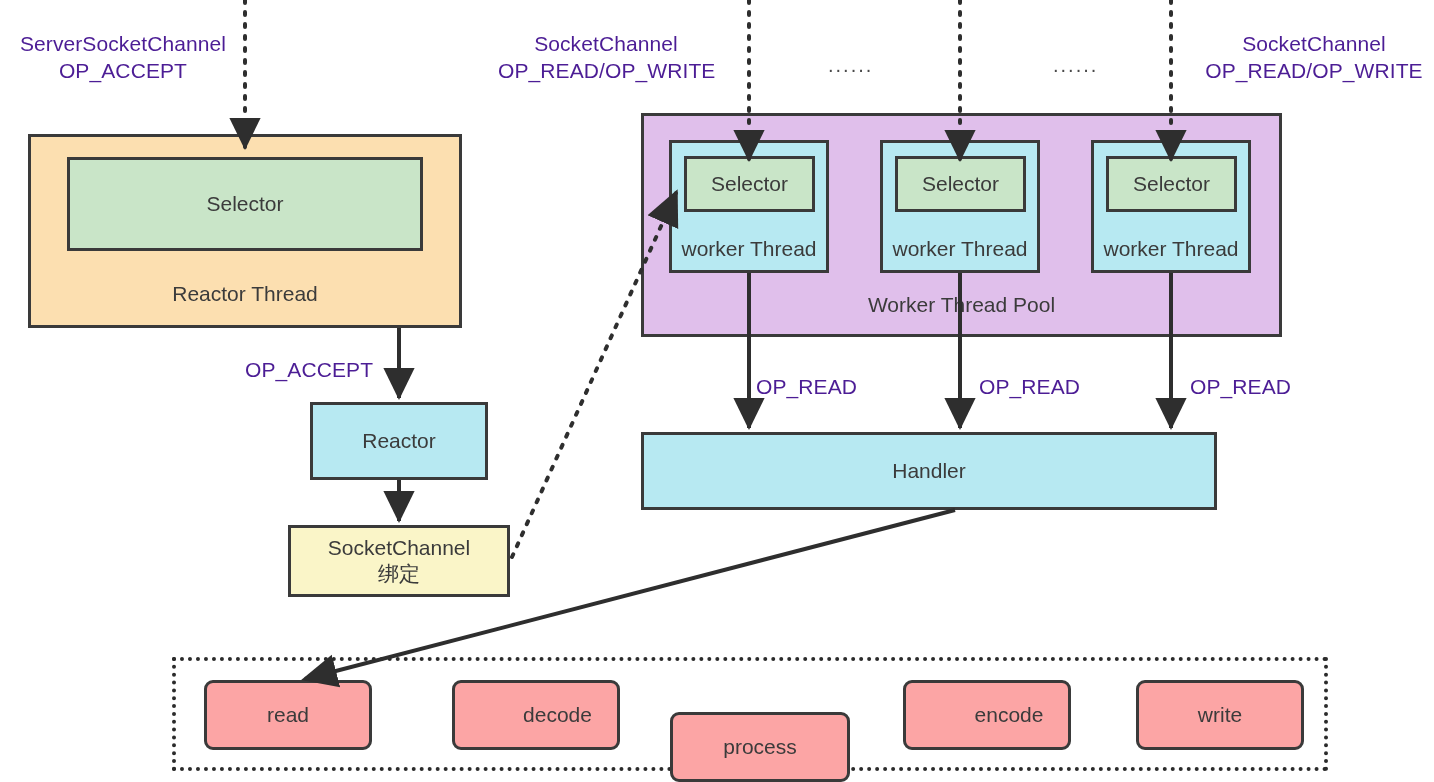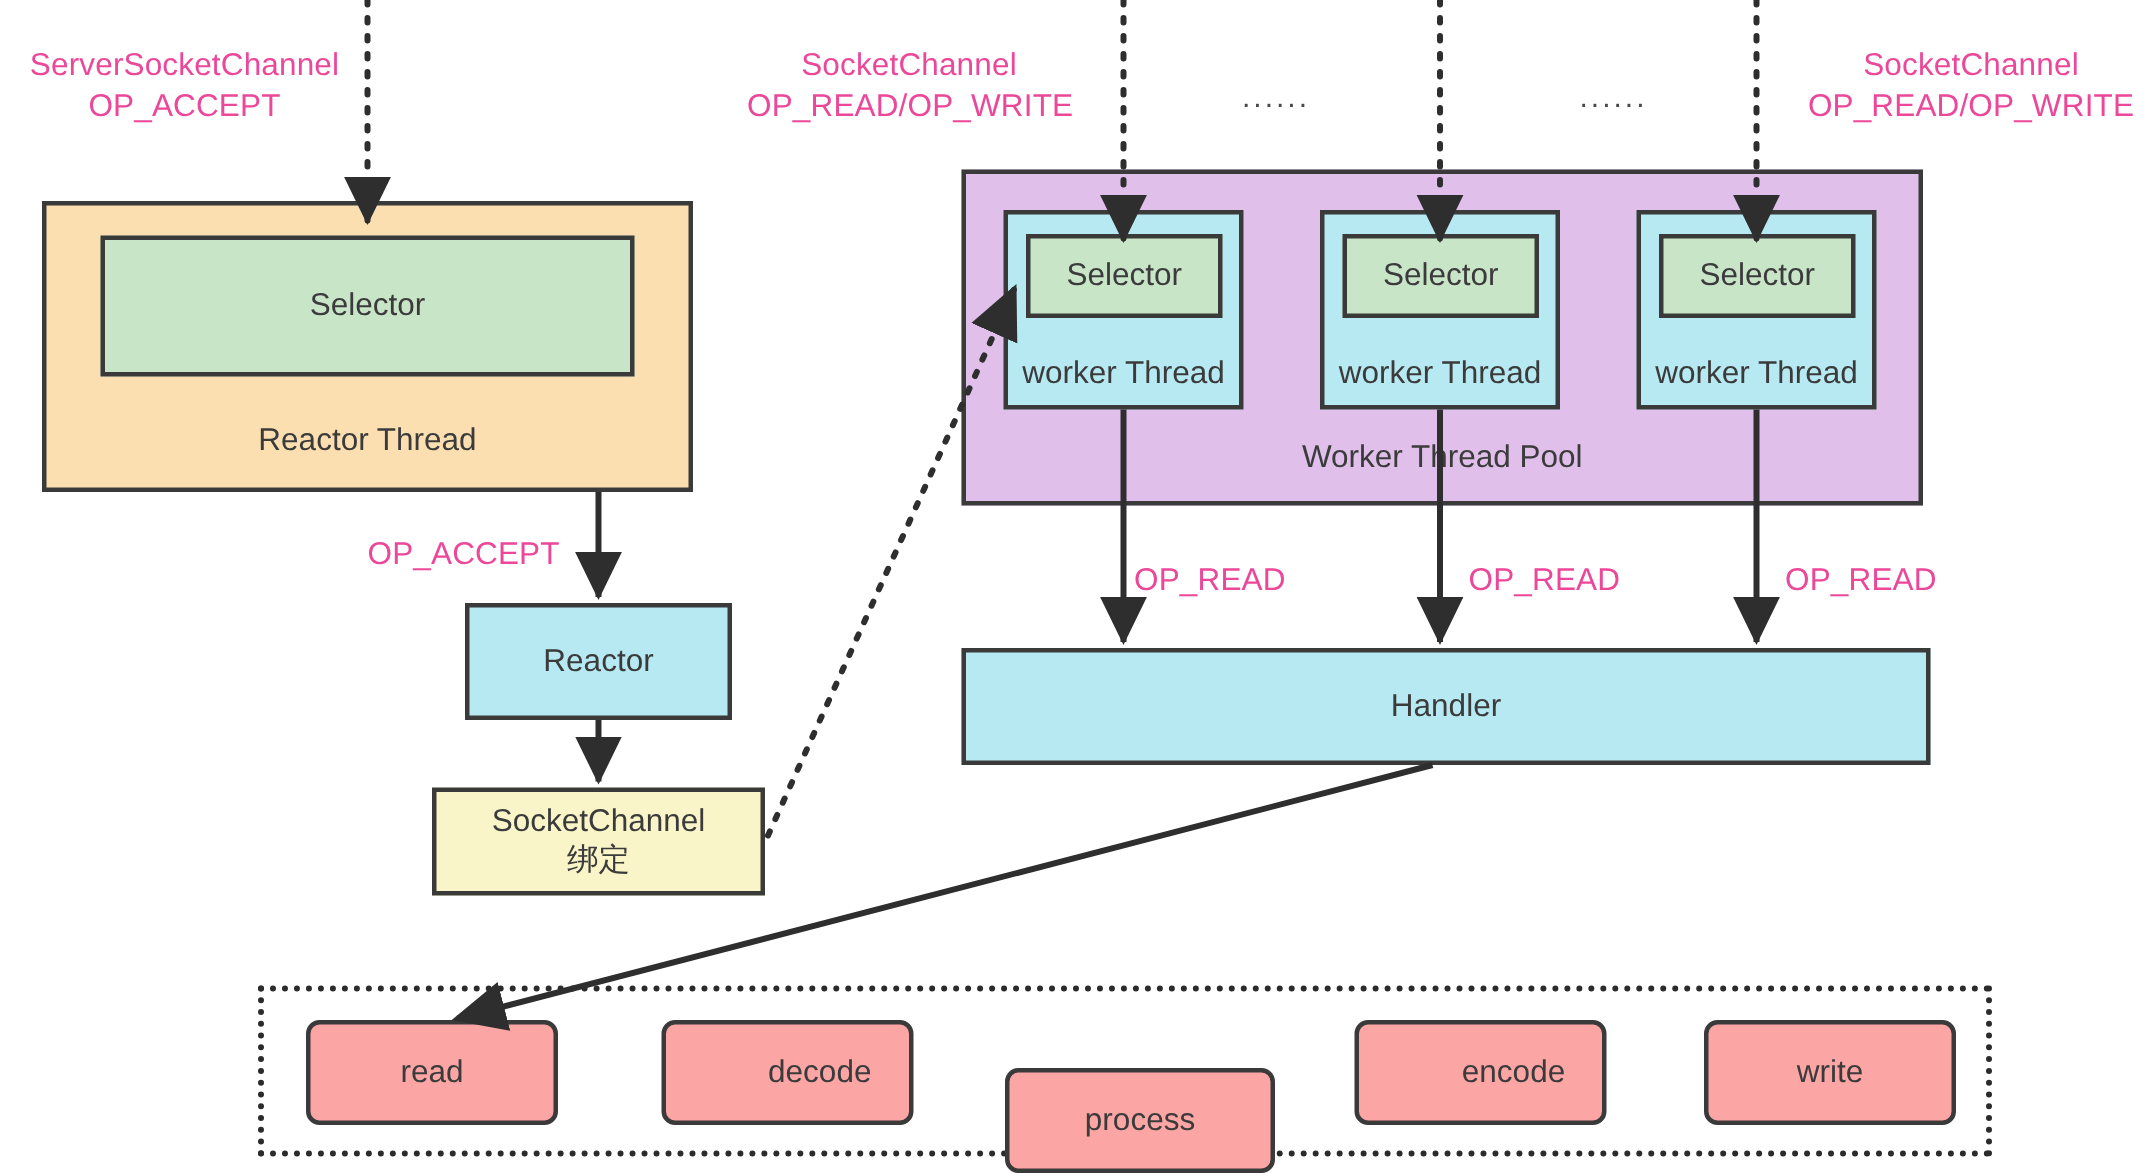--- a/index.html
+++ b/index.html
@@ -15,21 +15,21 @@
     position: relative;
     width: 1434px;
     height: 782px;
     background: #ffffff;
     overflow: hidden;
   }
   .lbl {
     position: absolute;
     font-size: 21px;
     line-height: 27px;
-    color: #ec4899;
+    color: #4c1d95;
     text-align: center;
     white-space: pre;
     letter-spacing: 0.1px;
   }
   .box {
     position: absolute;
     box-sizing: border-box;
     border: 3px solid #3a3a3a;
     display: flex;
     align-items: center;
@@ -151,30 +151,30 @@
 
   <div class="box yellow" style="left:288px; top:525px; width:222px; height:72px; white-space:pre-line;">
     <span>SocketChannel
 绑定</span>
   </div>
 
   <div class="lbl" style="left:756px; top:373px; width:120px; text-align:left;">OP_READ</div>
   <div class="lbl" style="left:979px; top:373px; width:120px; text-align:left;">OP_READ</div>
   <div class="lbl" style="left:1190px; top:373px; width:120px; text-align:left;">OP_READ</div>
 
-  <div class="box cyan" style="left:641px; top:432px; width:646px; height:78px;">
+  <div class="box cyan" style="left:641px; top:432px; width:576px; height:78px;">
     <span>Handler</span>
   </div>
 
   <div class="pipe-frame" style="left:172px; top:657px; width:1156px; height:114px;"></div>
 
   <div class="box pipe-box" style="left:204px; top:680px; width:168px; height:70px;">
     <span>read</span>
   </div>
-  <div class="box pipe-box" style="left:441px; top:680px; width:168px; height:70px;padding-left:43px;">
+  <div class="box pipe-box" style="left:452px; top:680px; width:168px; height:70px;padding-left:43px;">
     <span>decode</span>
   </div>
   <div class="box pipe-box" style="left:670px; top:712px; width:180px; height:70px;">
     <span>process</span>
   </div>
   <div class="box pipe-box" style="left:903px; top:680px; width:168px; height:70px;padding-left:44px;">
     <span>encode</span>
   </div>
   <div class="box pipe-box" style="left:1136px; top:680px; width:168px; height:70px;text-align:center;">
     <span>write</span>

